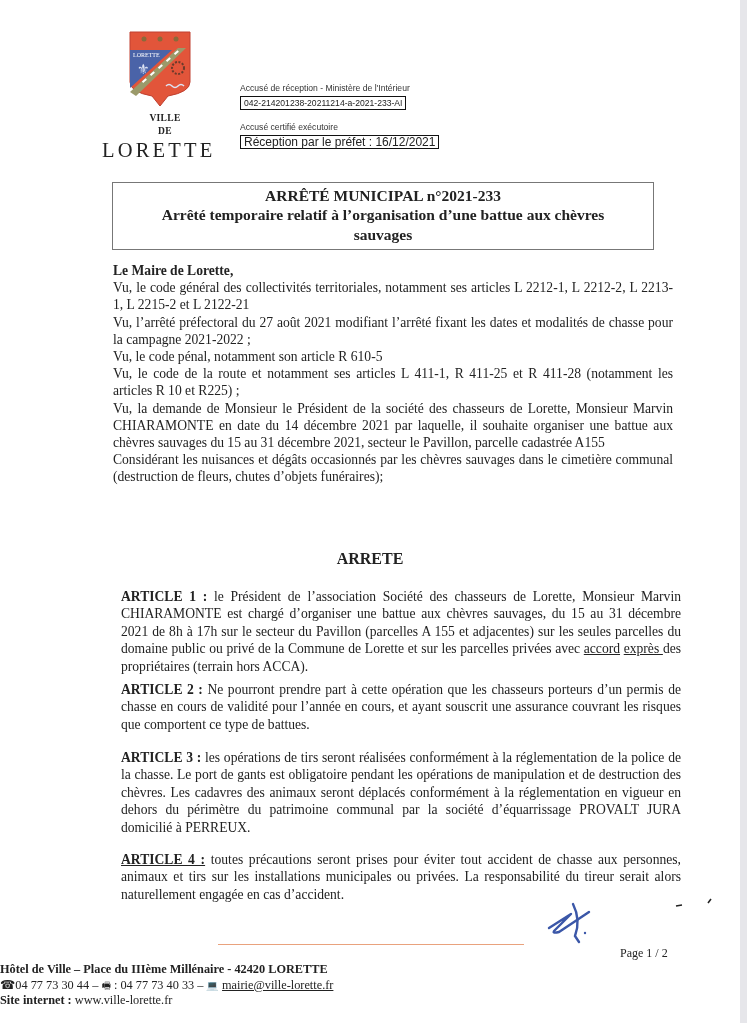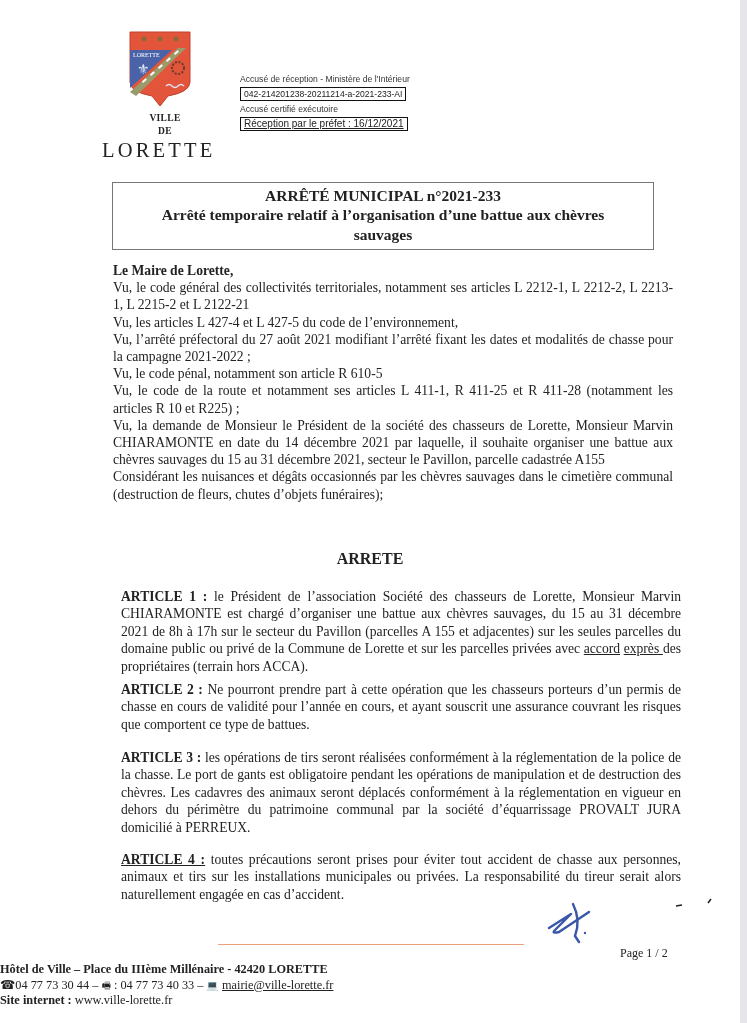--- a/index.html
+++ b/index.html
@@ -6,23 +6,23 @@
   body { width:747px; height:1023px; background:#e6e6ea; position:relative; overflow:hidden; }
   .page { position:absolute; left:0; top:0; width:740px; height:1023px; background:#ffffff; }
   .serif { font-family:"Liberation Serif", "DejaVu Serif", serif; color:#222; }
   .sans { font-family:"Liberation Sans", "DejaVu Sans", sans-serif; color:#333; }
 
   .crest { position:absolute; left:128px; top:30px; width:64px; height:78px; }
   .ville { position:absolute; left:125px; top:112px; width:80px; text-align:center; font-size:9.5px; line-height:13px; font-weight:bold; letter-spacing:0.3px; }
   .lorette { position:absolute; left:102px; top:139px; font-size:20.5px; letter-spacing:3.2px; }
 
   .receipt { position:absolute; left:240px; top:73px; font-size:8.6px; }
-  .receipt .lbl { height:13px; line-height:13px; }
+  .receipt .lbl { height:13px; line-height:13px;margin-top:9px; }
   .receipt .box { border:1.3px solid #111; padding:0 3px; height:12px; line-height:12px; display:inline-block; margin:1px 0 2px 0; color:#222; }
-  .receipt .box.small { font-size:10px;text-decoration:underline; }
+  .receipt .box.small { font-size:12px; }
 
   .titlebox { position:absolute; left:112px; top:182px; width:540px; height:66px; border:1px solid #777; text-align:center; font-weight:bold; }
   .titlebox .t1 { font-size:15.5px; margin-top:3px; line-height:19px; }
   .titlebox .t2 { font-size:15.5px; line-height:20px; }
 
   .body { position:absolute; left:113px; top:262px; width:560px; font-size:13.6px; line-height:17.2px; }
   .body p { margin:0; text-align:justify; }
   .body .maire { font-weight:bold; }
 
   .arrete { position:absolute; left:0; width:740px; top:550px; text-align:center; font-weight:bold; font-size:16px; }
@@ -83,21 +83,20 @@
 
   <div class="titlebox serif">
     <div class="t1">ARRÊTÉ MUNICIPAL n°2021-233</div>
     <div class="t2">Arrêté temporaire relatif à l’organisation d’une battue aux chèvres</div>
     <div class="t2">sauvages</div>
   </div>
 
   <div class="body serif">
     <p class="maire">Le Maire de Lorette,</p>
     <p>Vu, le code général des collectivités territoriales, notamment ses articles L 2212-1, L 2212-2, L 2213-1, L 2215-2 et L 2122-21</p>
-    <p>Vu, les articles L 427-4 et L 427-5 du code de l’environnement,</p>
     <p>Vu, l’arrêté préfectoral du 27 août 2021 modifiant l’arrêté fixant les dates et modalités de chasse pour la campagne 2021-2022 ;</p>
     <p>Vu, le code pénal, notamment son article R 610-5</p>
     <p>Vu, le code de la route et notamment ses articles L 411-1, R 411-25 et R 411-28 (notamment les articles R 10 et R225) ;</p>
     <p>Vu, la demande de Monsieur le Président de la société des chasseurs de Lorette, Monsieur Marvin CHIARAMONTE en date du 14 décembre 2021 par laquelle, il souhaite organiser une battue aux chèvres sauvages du 15 au 31 décembre 2021, secteur le Pavillon, parcelle cadastrée A155</p>
     <p>Considérant les nuisances et dégâts occasionnés par les chèvres sauvages dans le cimetière communal (destruction de fleurs, chutes d’objets funéraires);</p>
   </div>
 
   <div class="arrete serif">ARRETE</div>
 
   <p class="article serif" style="top:580px;"><b>ARTICLE 1 :</b><span> le Président de l’association Société des chasseurs de Lorette, Monsieur Marvin CHIARAMONTE est chargé d’organiser une battue aux chèvres sauvages, du 15 au 31 décembre 2021 de 8h à 17h sur le secteur du Pavillon (parcelles A 155 et adjacentes) sur les seules parcelles du domaine public ou privé de la Commune de Lorette et sur les parcelles privées avec </span><span class="u">accord</span><span> </span><span class="u">exprès </span><span>des propriétaires (terrain hors ACCA).</span></p>

